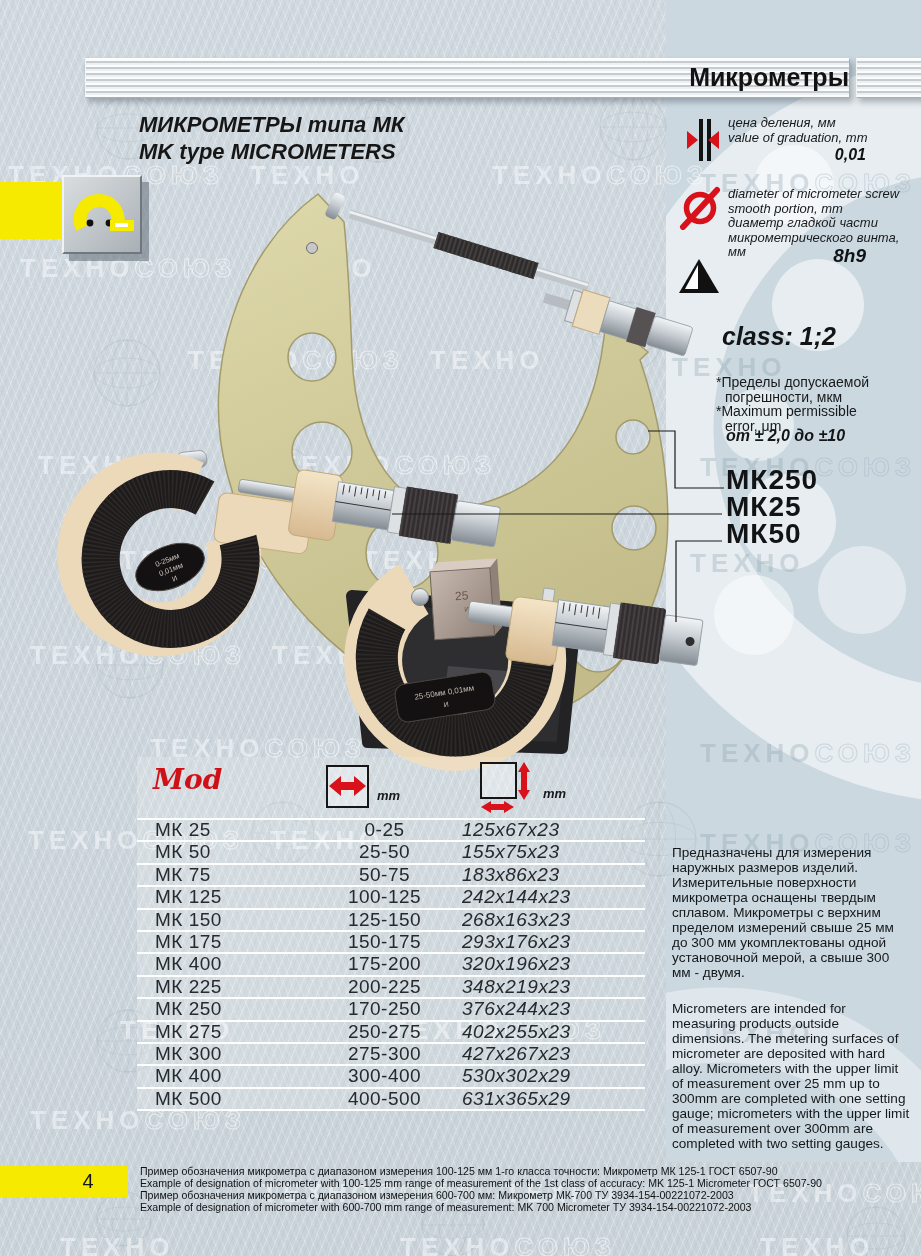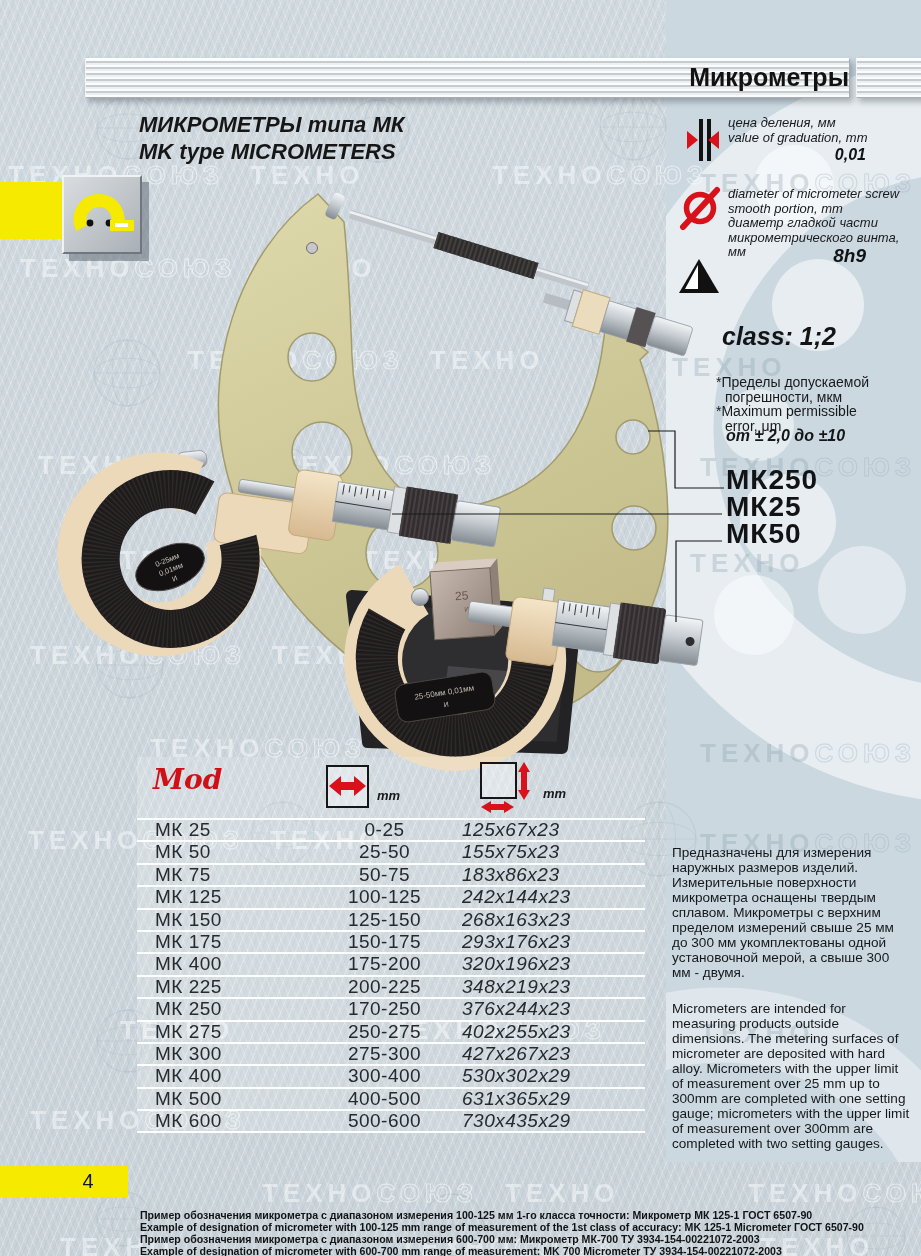--- a/index.html
+++ b/index.html
@@ -62,21 +62,21 @@
         font-size:19px;line-height:20px;color:#26292d;letter-spacing:.5px;}
   .c1{width:170px;padding-left:18px;box-sizing:border-box;}
   .c2{width:155px;text-align:center;}
   .c3{flex:1;font-style:italic;}
   
   .desc{position:absolute;left:672px;width:238px;z-index:6;font-size:13.6px;line-height:15px;color:#15181a;}
   
   .page-num{position:absolute;left:0;top:1166px;width:128px;height:31px;background:#f6ea00;z-index:6;
      font-size:20px;line-height:30px;text-align:center;text-indent:48px;color:#14161a;}
   .foot{position:absolute;left:140px;top:1165px;width:778px;z-index:6;
-     font-size:10.6px;font-weight:bold;line-height:12.1px;color:#101214;margin-top:44px;}
+     font-size:10.6px;font-weight:normal;line-height:12.1px;color:#101214;}
 </style>
 </head>
 <body>
 
 <div class="page">
 
   <div class="texture" id="texture-layer"></div>
 
   <div class="right-panel">
     <svg width="255" height="1162">
@@ -461,25 +461,20 @@
           <span class="c2">300-400</span>
           <span class="c3">530x302x29</span>
         </div>
 
         <div class="trow">
           <span class="c1">МК 500</span>
           <span class="c2">400-500</span>
           <span class="c3">631x365x29</span>
         </div>
 
-        <div class="trow">
-          <span class="c1">МК 600</span>
-          <span class="c2">500-600</span>
-          <span class="c3">730x435x29</span>
-        </div>
       </div>
   </div>
 
   <div class="desc" style="top:845px">Предназначены для измерения наружных размеров изделий. Измерительные поверхности микрометра оснащены твердым сплавом. Микрометры с верхним пределом измерений свыше 25 мм до 300 мм укомплектованы одной установочной мерой, а свыше 300 мм - двумя.</div>
   <div class="desc" style="top:1001px">Micrometers are intended for measuring products outside dimensions. The metering surfaces of micrometer are deposited with hard alloy. Micrometers with the upper limit of measurement over 25 mm up to 300mm are completed with one setting gauge; micrometers with the upper limit of measurement over 300mm are completed with two setting gauges.</div>
 
   <div class="page-num">4</div>
   <div class="foot">
 
       <div>Пример обозначения микрометра с диапазоном измерения 100-125 мм 1-го класса точности: Микрометр МК 125-1 ГОСТ 6507-90</div>

